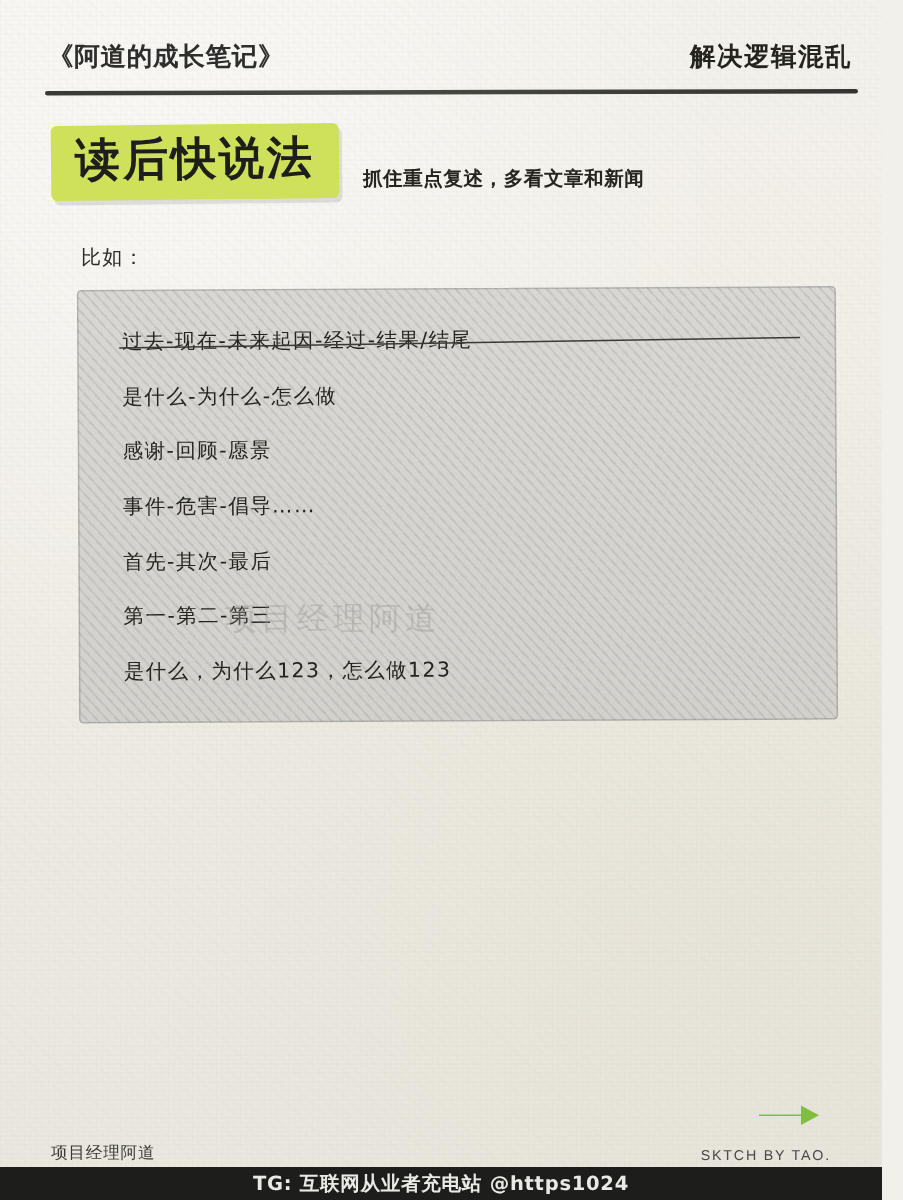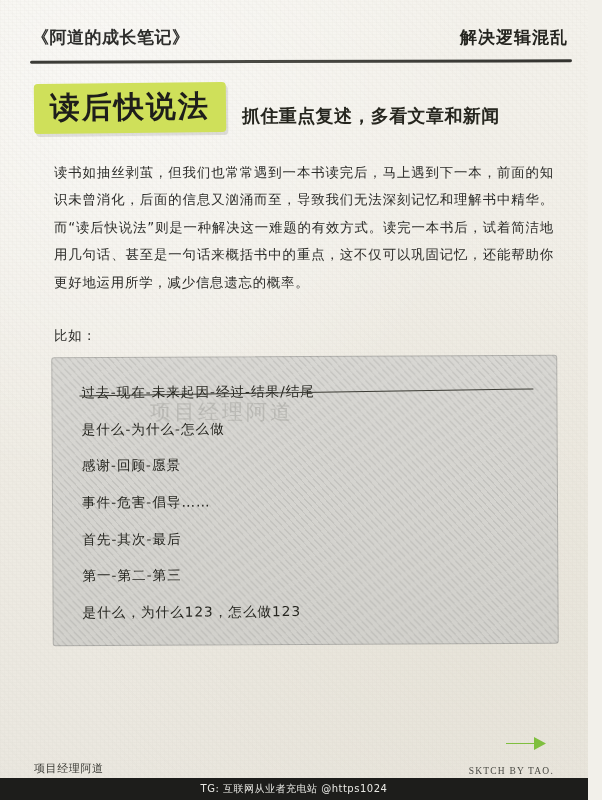--- a/index.html
+++ b/index.html
@@ -96,21 +96,21 @@
   .title-badge .title-text {
     font-size: 30px;
     font-weight: bold;
     color: #1e1e1b;
     letter-spacing: 2px;
     line-height: 1;
     white-space: nowrap;
   }
   .title-sub {
     margin-left: 16px;
-    font-size: 18px;
+    font-size: 13px;
     font-weight: bold;
     color: #26261f;
     letter-spacing: 0.4px;
     white-space: nowrap;
     align-self: flex-end;
     padding-bottom: 5px;
   }
 
   
   .body {
@@ -209,38 +209,39 @@
   }
   .footer-left {
     font-size: 11px;
     color: #3a3a34;
     letter-spacing: 0.6px;
   }
   .footer-right {
     font-size: 9.5px;
     color: #4a4a44;
     letter-spacing: 1.2px;
-    font-family: Liberation Serif, serif;
+    font-family: Liberation Sans, sans-serif;
   }
 
   
   .banner {
     position: absolute;
     left: 0;
     right: 0;
     bottom: 0;
     height: 22px;
     background: #1d1d1b;
     color: #e9e9e5;
-    font-size: 10px;
+    font-size: 13px;
     display: flex;
     align-items: center;
     justify-content: center;
     letter-spacing: 0.5px;
     z-index: 6;
+    font-weight: bold;
   }
 </style>
 </head>
 <body>
 
 <div class="page">
 
   <div class="content">
 
     <div class="header-row">
@@ -251,21 +252,20 @@
     <div class="rule"></div>
 
     <div class="title-row">
       <div class="title-badge">
         <div class="title-text">读后快说法</div>
       </div>
       <div class="title-sub">抓住重点复述，多看文章和新闻</div>
     </div>
 
     <div class="body">
-      <p class="para first">读书如抽丝剥茧，但我们也常常遇到一本书读完后，马上遇到下一本，前面的知识未曾消化，后面的信息又汹涌而至，导致我们无法深刻记忆和理解书中精华。而“读后快说法”则是一种解决这一难题的有效方式。读完一本书后，试着简洁地用几句话、甚至是一句话来概括书中的重点，这不仅可以巩固记忆，还能帮助你更好地运用所学，减少信息遗忘的概率。</p>
       <p class="para third">比如：</p>
     </div>
 
     <div class="sketchbox">
       <div class="sketch-line strike">过去-现在-未来起因-经过-结果/结尾</div>
       <div class="sketch-line">是什么-为什么-怎么做</div>
       <div class="sketch-line">感谢-回顾-愿景</div>
       <div class="sketch-line">事件-危害-倡导……</div>
       <div class="sketch-line">首先-其次-最后</div>
       <div class="sketch-line">第一-第二-第三</div>

